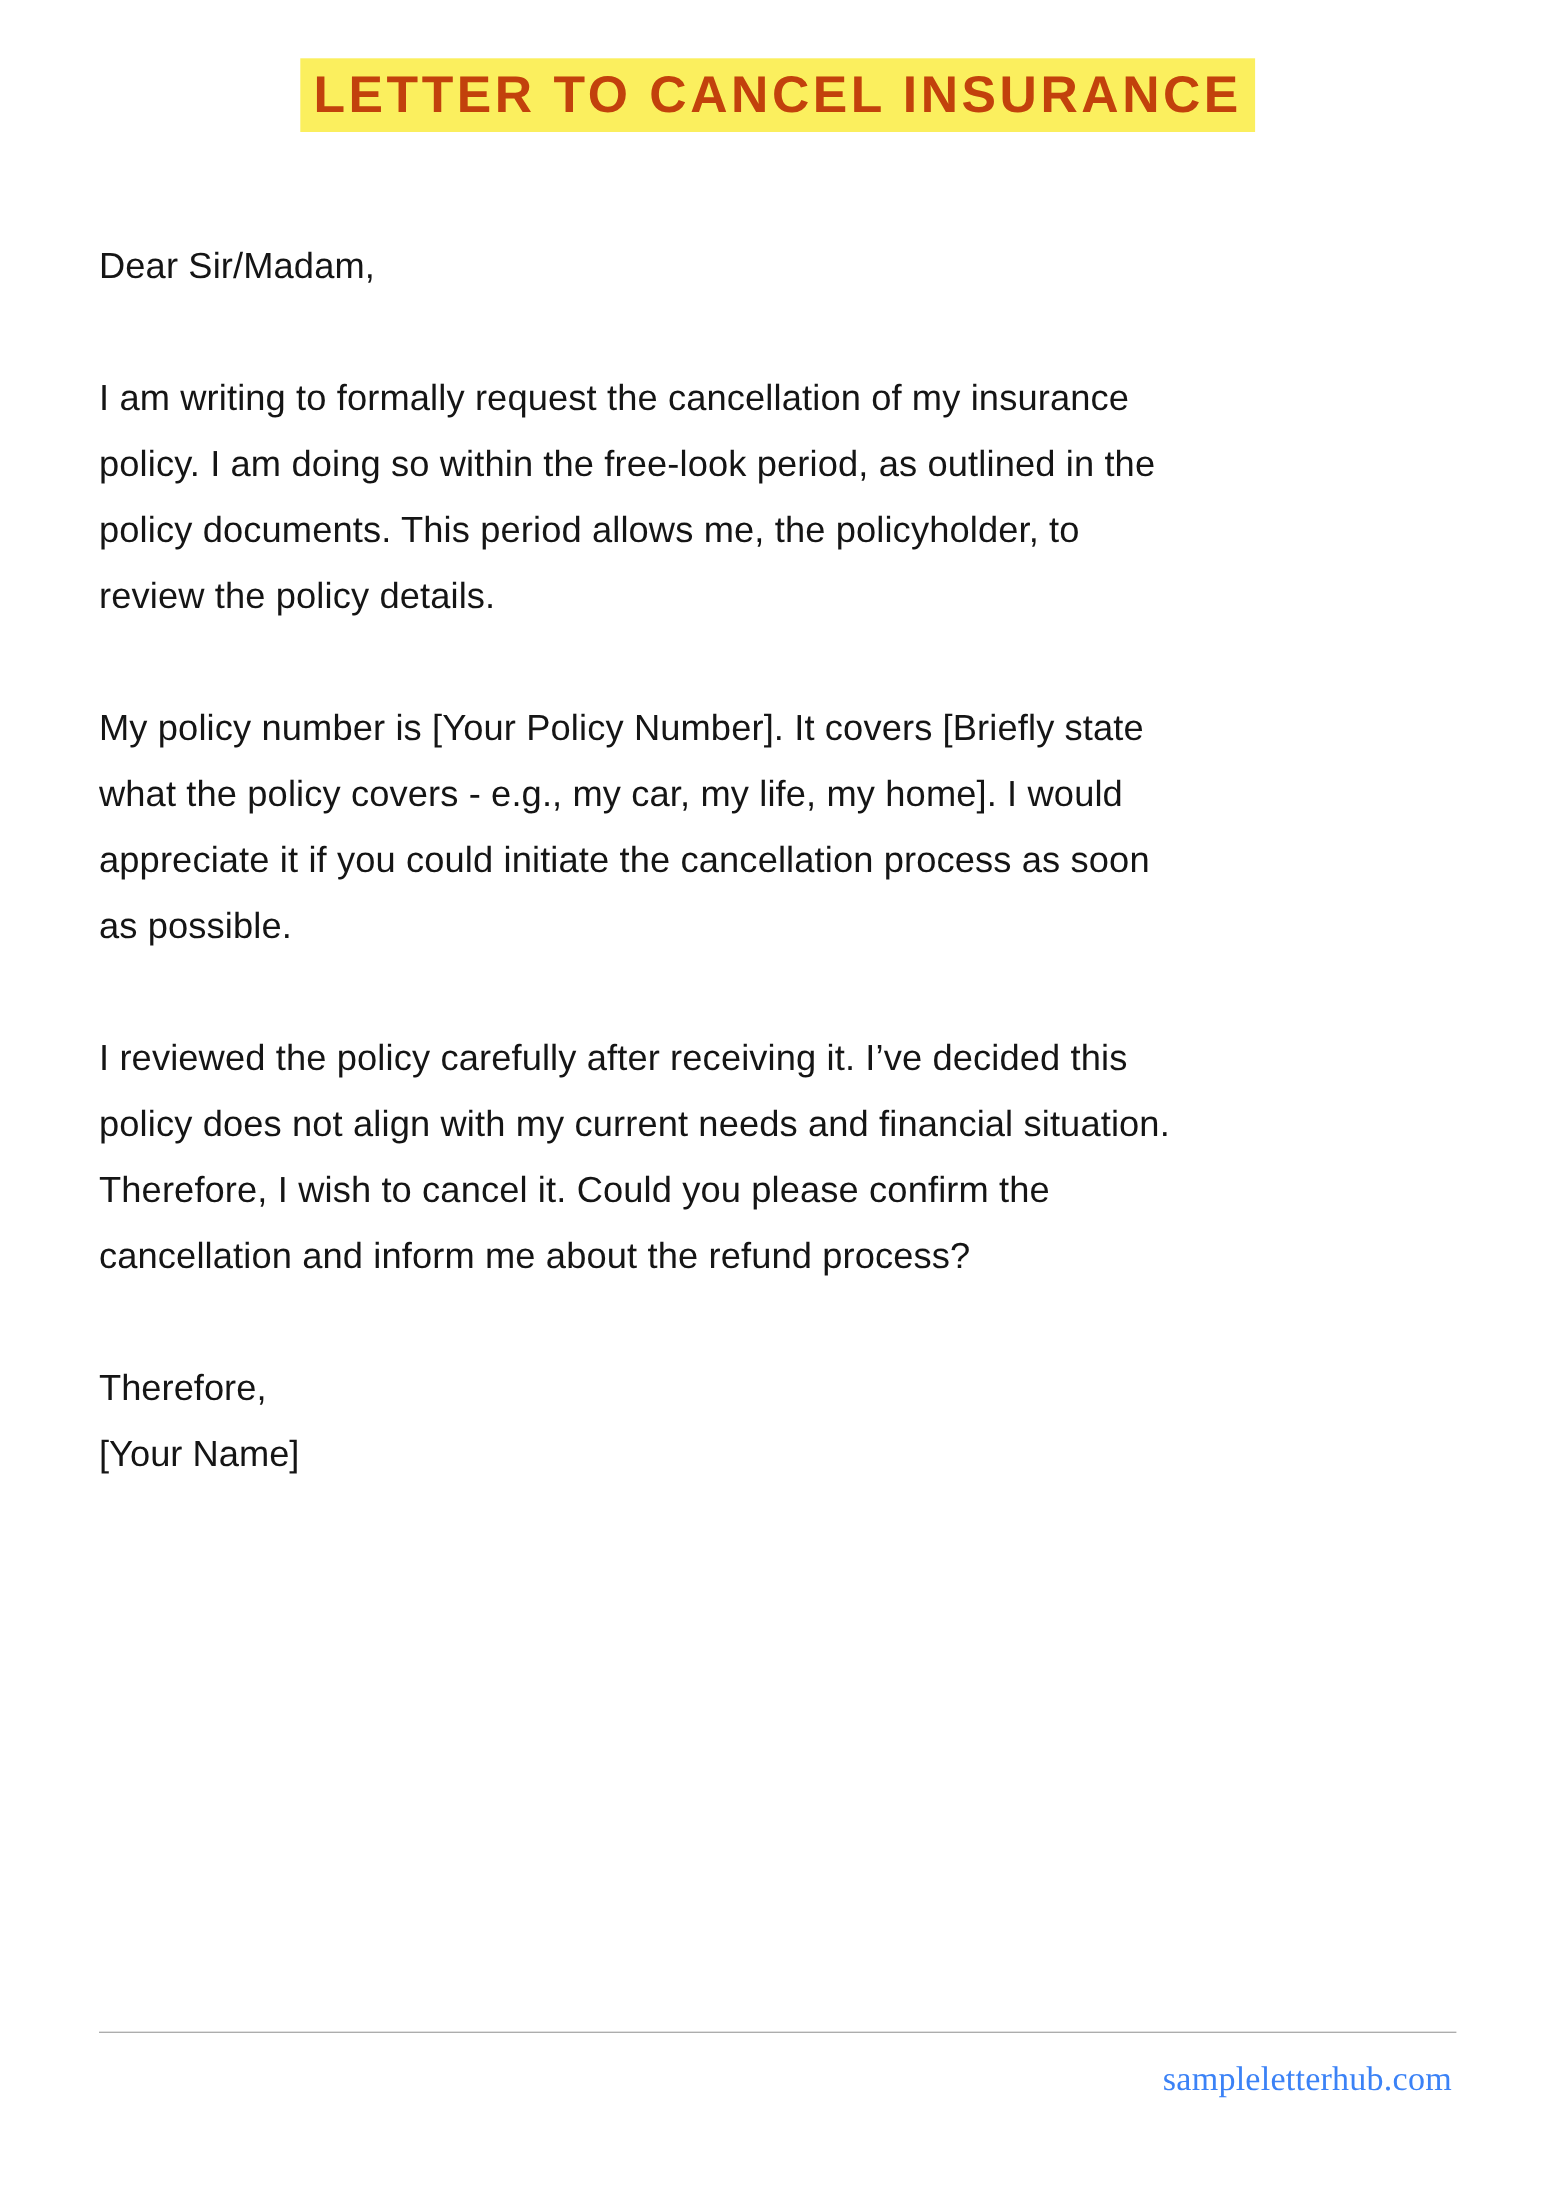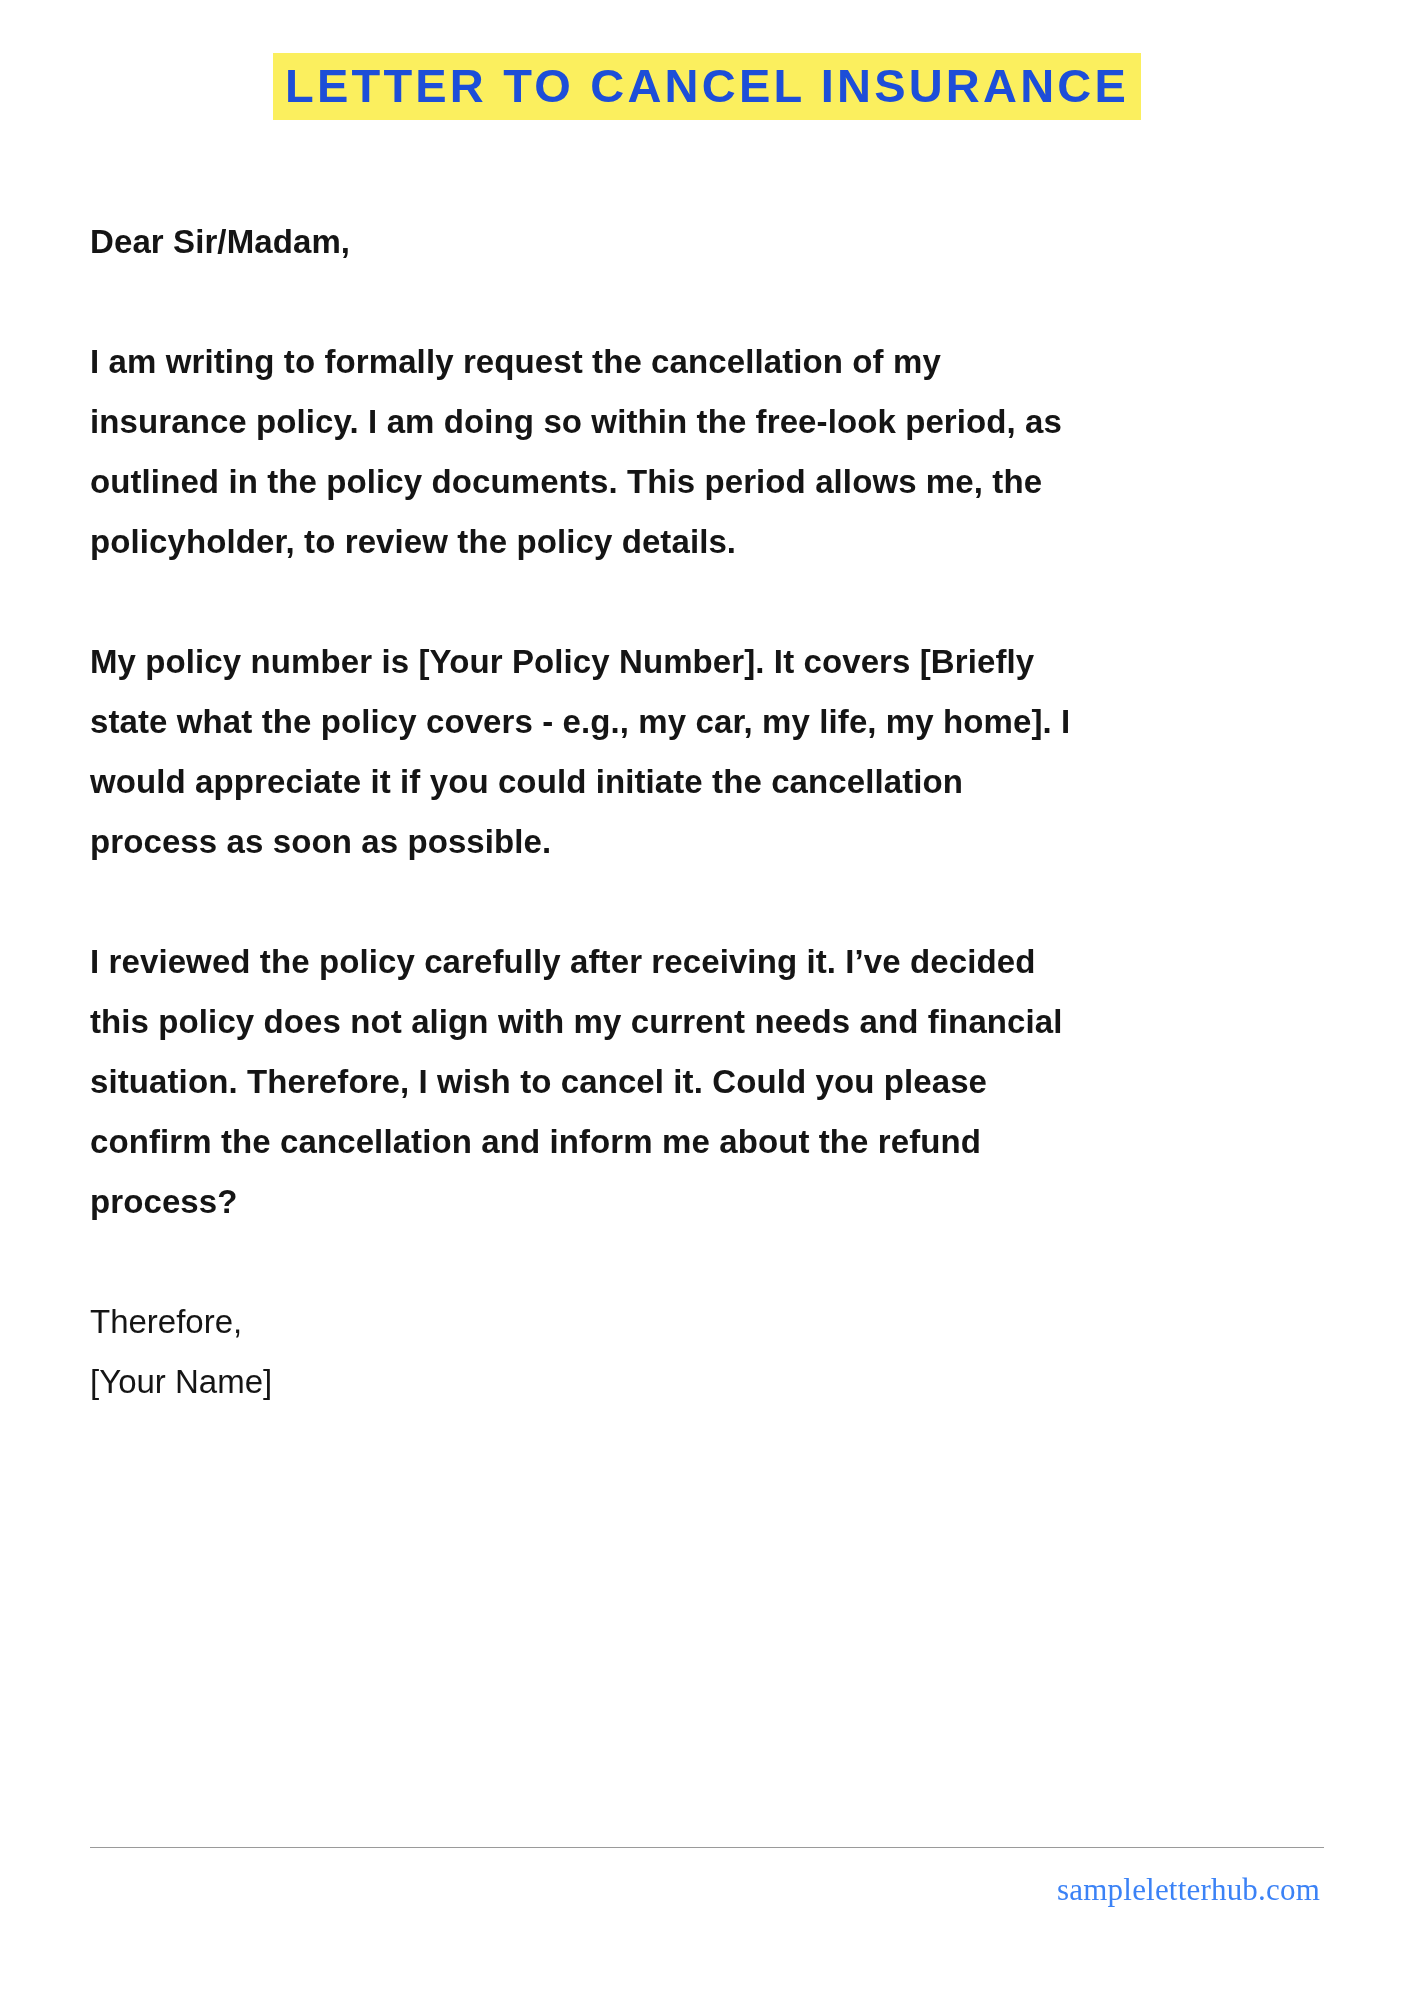--- a/index.html
+++ b/index.html
@@ -30,41 +30,41 @@
     top: 52px;
     text-align: center;
   }
   .title-line {
     display: block;
     font-family: "Liberation Sans", sans-serif;
     font-weight: 700;
     font-size: 47px;
     line-height: 68px;
     letter-spacing: 3.2px;
-    color: #1d4ed8;
+    color: #c2410c;
     text-transform: uppercase;
     white-space: nowrap;
   }
   .title-line > span {
     background-color: #FBEF5E;
     padding: 6px 12px 8px 12px;
     box-decoration-break: clone;
     -webkit-box-decoration-break: clone;
   }
 
   
   .body-block {
     position: absolute;
     left: 90px;
     top: 212px;
     width: 990px;
   }
   .para {
     font-family: "Liberation Sans", sans-serif;
-    font-weight: 700;
+    font-weight: 400;
     font-size: 33px;
     line-height: 60px;
     color: #151515;
     letter-spacing: 0.1px;
     margin: 0;
   }
   .para + .para {
     margin-top: 60px;
   }
   .sign-block {

